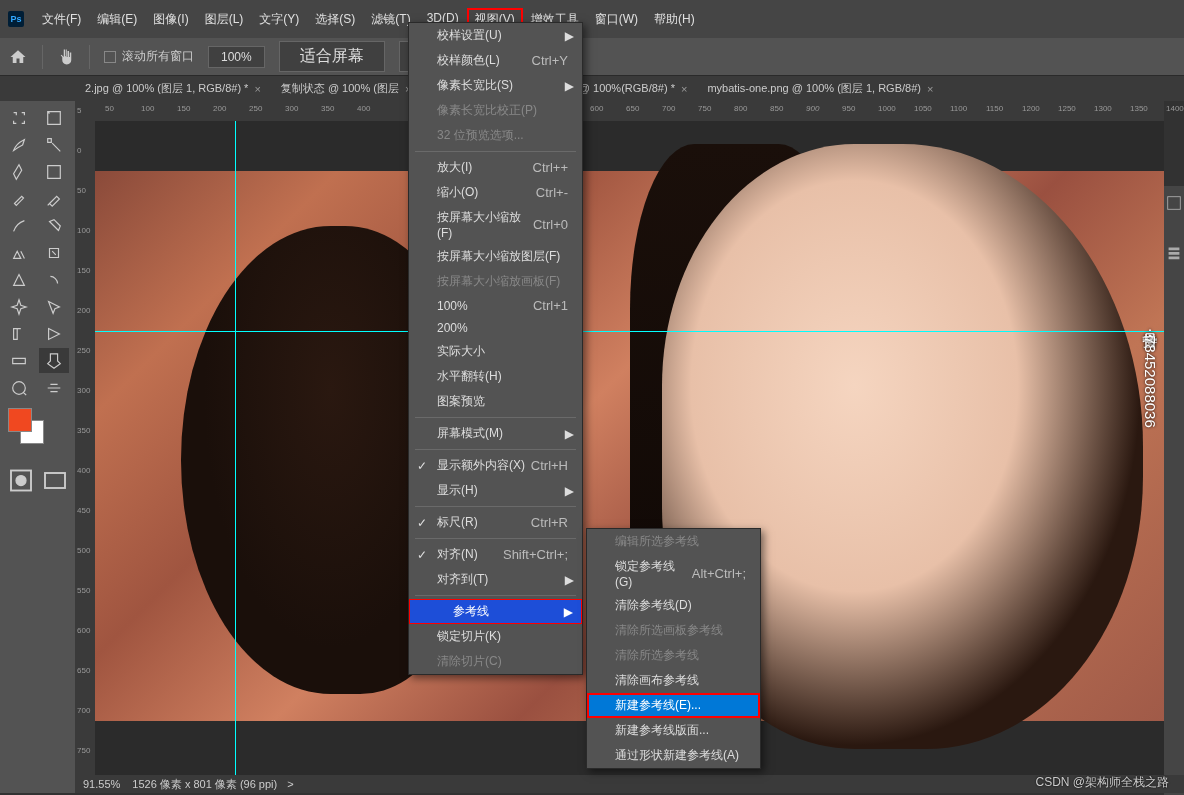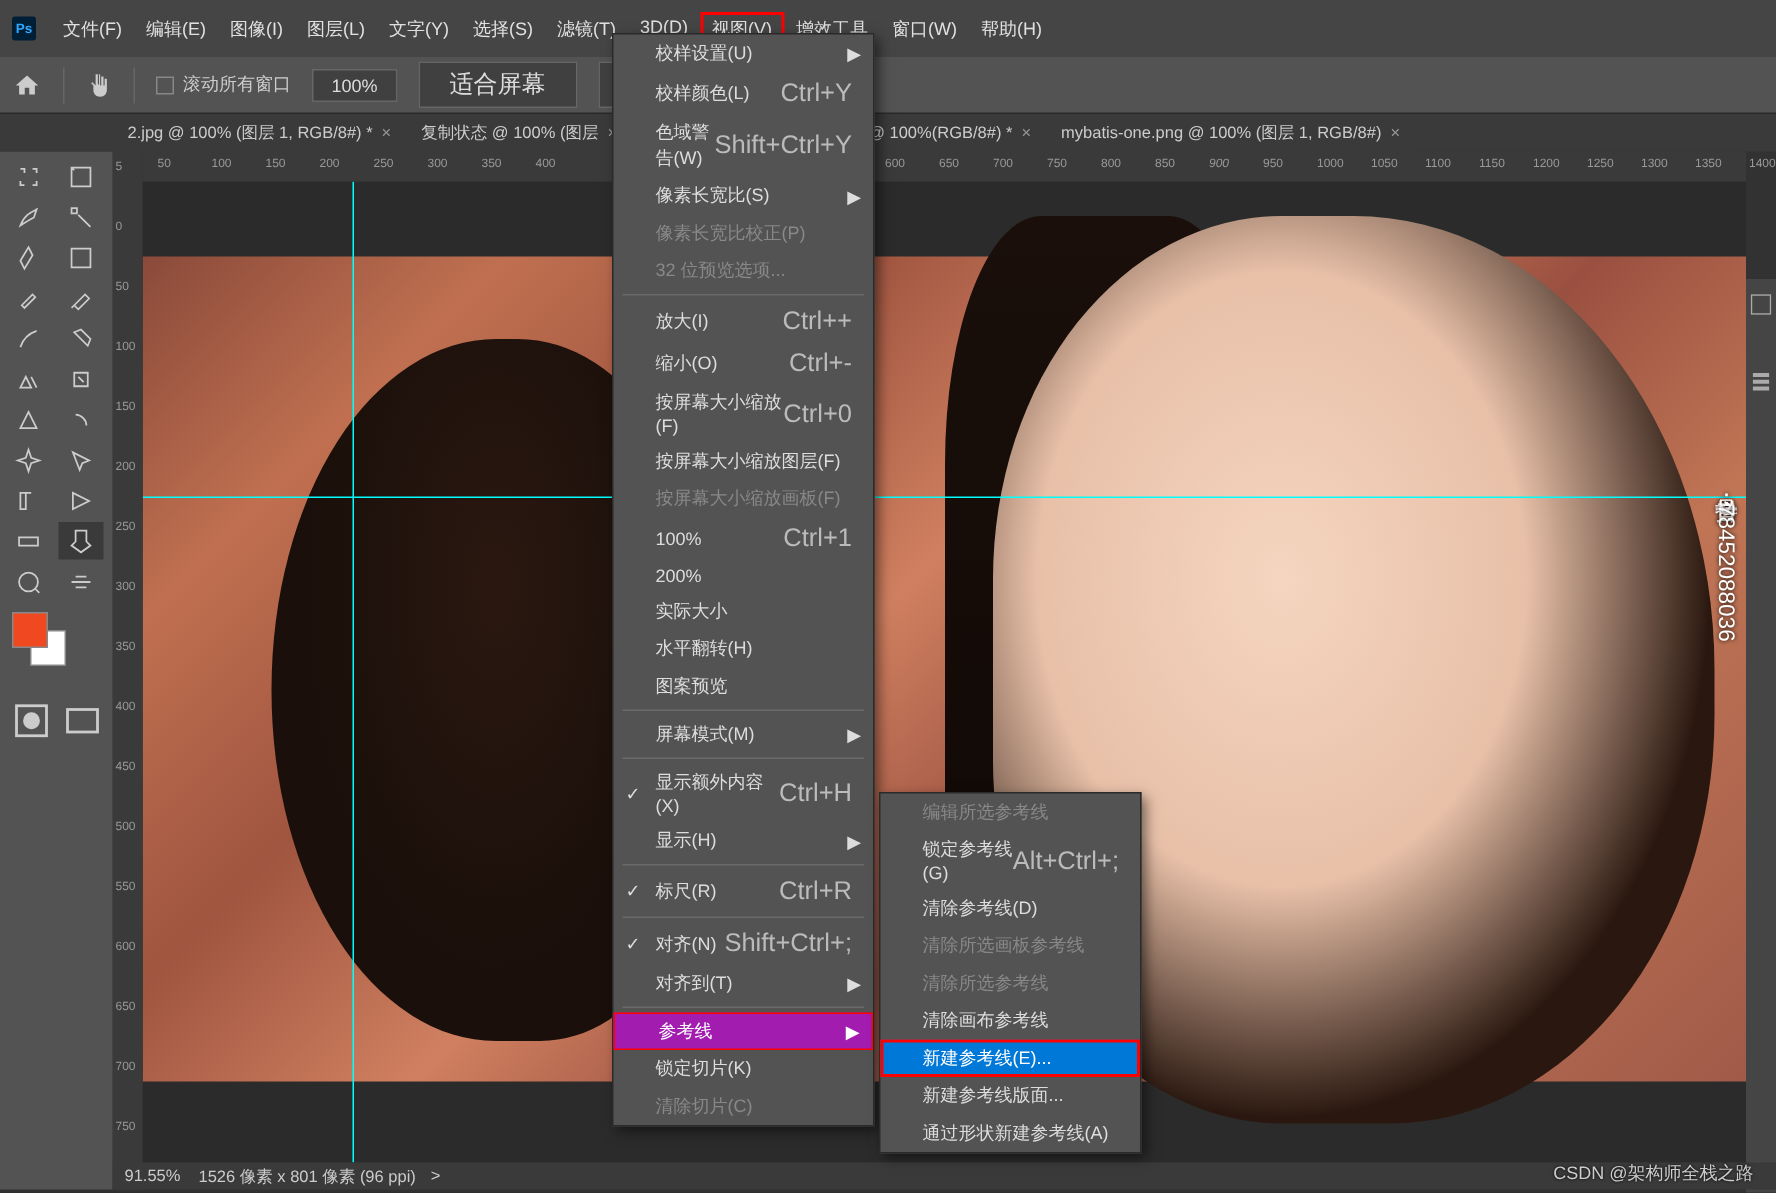--- a/index.html
+++ b/index.html
@@ -34,26 +34,26 @@
 .canvas-img { position: absolute; top: 50px; left: 0; right: 0; height: 550px; background: linear-gradient(135deg, #8a4a3a 0%, #c07050 15%, #a05540 30%, #d08060 45%, #9a5040 60%, #c07555 75%, #a05a48 100%); }
 .face-left { position: absolute; left: 8%; top: 10%; width: 28%; height: 85%; background: radial-gradient(ellipse at 50% 35%, #2a1810 0%, #1a0f0a 60%); border-radius: 50% 45% 40% 50%; }
 .face-right { position: absolute; right: 2%; top: -5%; width: 45%; height: 110%; background: radial-gradient(ellipse at 40% 40%, #f5d5c0 0%, #e8c0a8 40%, #2a1810 70%); border-radius: 40% 50% 45% 40%; }
 .hair-r { position: absolute; right: 30%; top: -5%; width: 20%; height: 100%; background: linear-gradient(180deg, #1a0f0a 0%, #0f0805 100%); border-radius: 30%; }
 .guide-v { position: absolute; top: 0; bottom: 0; width: 1px; background: #00ffff; left: 140px; z-index: 10; }
 .guide-h { position: absolute; left: 0; right: 0; height: 1px; background: #00ffff; top: 210px; z-index: 10; }
 .watermark { position: absolute; right: 25px; top: 220px; writing-mode: vertical-rl; color: #fff; font-size: 15px; z-index: 20; text-shadow: 0 0 3px #000; }
 .dropdown { position: absolute; background: #535353; border: 1px solid #2a2a2a; box-shadow: 3px 3px 8px rgba(0,0,0,0.5); font-size: 12px; min-width: 175px; z-index: 200; }
 .dm-item { padding: 4px 14px 4px 28px; display: flex; justify-content: space-between; align-items: center; color: #ddd; cursor: pointer; position: relative; }
 .dm-item.disabled { color: #888; }
-.dm-item.highlighted { background: #a21caf; color: #fff; border: 1px solid #ff0000; padding: 3px 13px 3px 29px; }
+.dm-item.highlighted { background: #1d4ed8; color: #fff; border: 1px solid #ff0000; padding: 3px 13px 3px 43px; }
 .dm-item.hl2 { background: #0078d7; color: #fff; border: 2px solid #ff0000; padding: 2px 12px 2px 26px; }
 .dm-sep { height: 1px; background: #6a6a6a; margin: 3px 6px; }
 .dm-arrow { position: absolute; right: 8px; }
 .dm-check { position: absolute; left: 8px; }
-.dm-short { color: #bbb; font-size: 17px; }
+.dm-short { color: #bbb; font-size: 13px; }
 .statusbar { position: absolute; bottom: 0; left: 75px; right: 0; height: 18px; background: #3a3a3a; font-size: 11px; color: #ccc; display: flex; align-items: center; padding-left: 8px; z-index: 40; }
 .status-zoom { margin-right: 12px; }
 .csdn-wm { position: absolute; bottom: 4px; right: 15px; color: #ccc; font-size: 12px; z-index: 300; text-shadow: 0 0 2px #000; }
 .right-bar { position: absolute; right: 0; top: 85px; width: 20px; height: 690px; background: #454545; z-index: 40; }
 .rb-icon { width: 18px; height: 18px; margin: 8px 1px; fill: #aaa; }
 </style>
 </head>
 <body>
 
 <div class="menubar">
@@ -321,24 +321,20 @@
 <div class="dropdown" style="top:22px;left:408px;width:175px" id="dd-view">
     <div class="dm-item">
       <span>校样设置(U)</span>
       <span class="dm-arrow">▶</span>
     </div>
     <div class="dm-item">
       <span>校样颜色(L)</span>
       <span class="dm-short">Ctrl+Y</span>
     </div>
     <div class="dm-item">
-      <span>色域警告(W)</span>
-      <span class="dm-short">Shift+Ctrl+Y</span>
-    </div>
-    <div class="dm-item">
       <span>像素长宽比(S)</span>
       <span class="dm-arrow">▶</span>
     </div>
     <div class="dm-item disabled">
       <span>像素长宽比校正(P)</span>
     </div>
     <div class="dm-item disabled">
       <span>32 位预览选项...</span>
     </div>
     <div class="dm-sep"></div>

